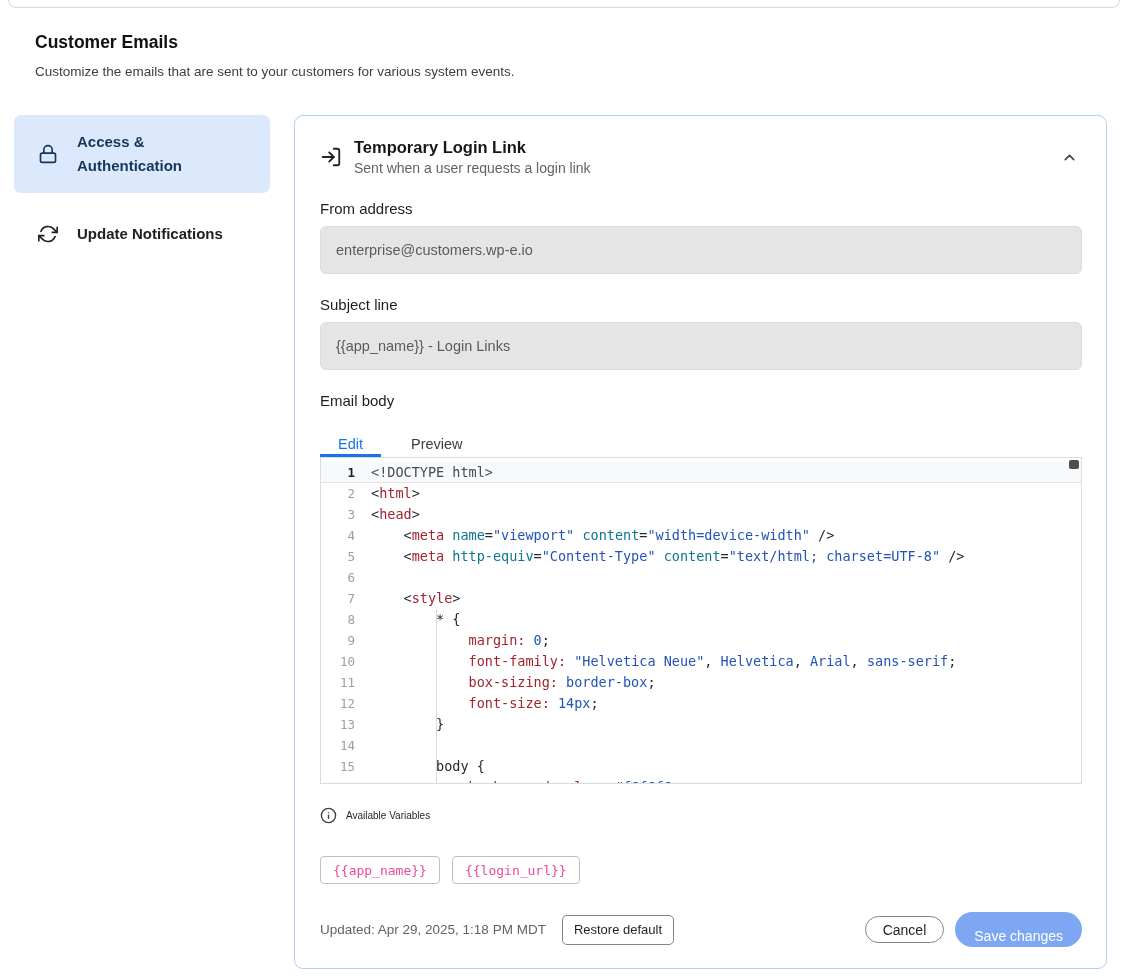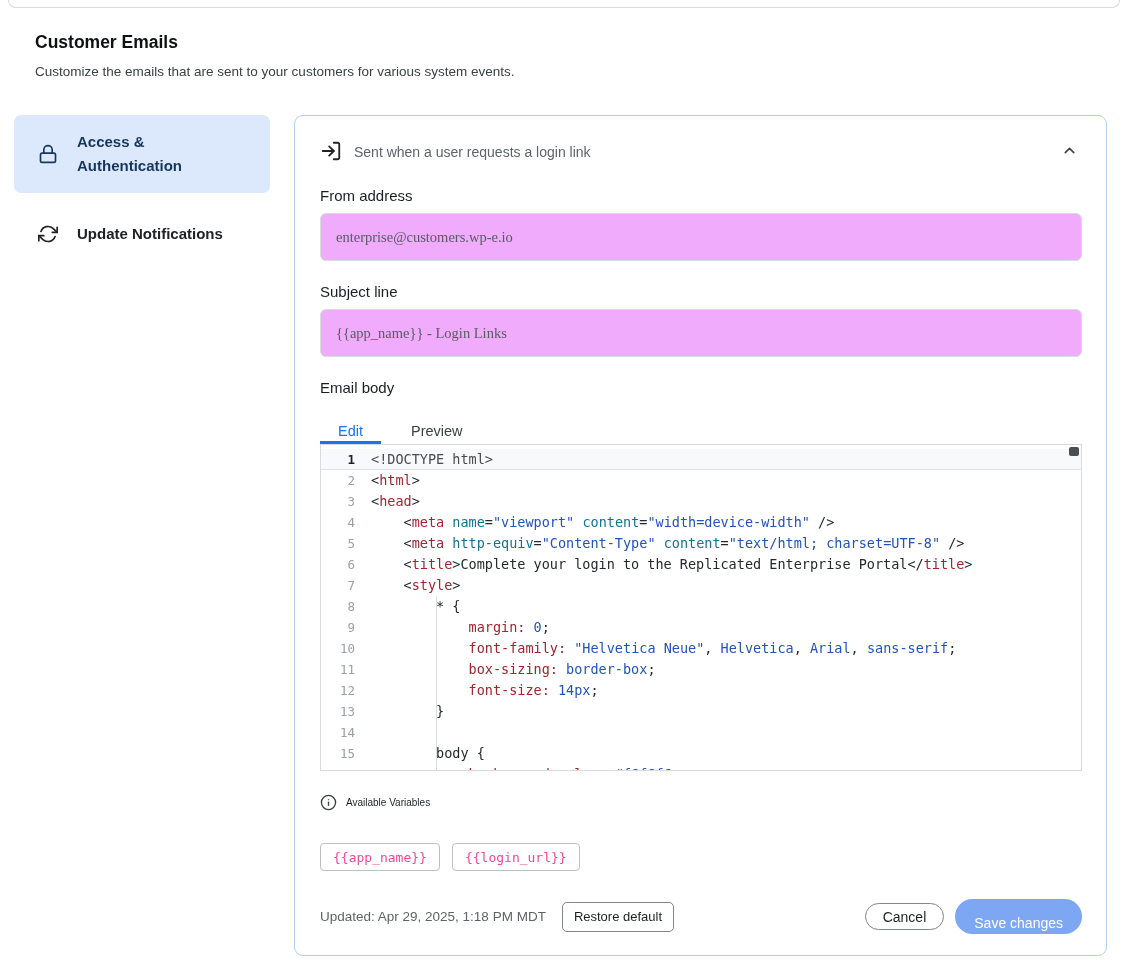--- a/index.html
+++ b/index.html
@@ -54,23 +54,23 @@
   .panel-title { margin:0; font-size:16.5px; font-weight:700; color:#14171a; }
   .panel-subtitle { margin:3px 0 0; font-size:14px; color:#5f6368; }
   .collapse-btn { margin-left:auto; background:none; border:none; padding:4px; cursor:pointer; color:#3c4043; display:flex; }
   .collapse-btn svg { width:17px; height:17px; }
 
   .field { margin-bottom:22px; }
   .field-label { display:block; font-size:15px; font-weight:500; color:#1b1f24; margin:0 0 9px; }
   .field-label.body-label { margin-bottom:16px; }
   .text-input {
     display:block; width:100%; height:48px;
-    border:1px solid #d8dbdf; border-radius:6px; background:#f0abfc;
+    border:1px solid #d8dbdf; border-radius:6px; background:#e5e5e5;
     padding:0 15px; font-size:14.5px; color:#575c61;
-    font-family:Liberation Serif, serif; outline:none;
+    font-family:Liberation Sans, sans-serif; outline:none;
   }
 
   .tabs { display:flex; gap:12px; }
   .tab { padding:11px 18px 5px; font-size:14.5px; color:#3c4043; cursor:pointer; }
   .tab.active {
     color:var(--accent,#1a73e8); font-weight:500;
     box-shadow: inset 0 -3px 0 var(--accent,#1a73e8);
   }
 
   
@@ -161,20 +161,21 @@
 
     <div class="panel-header">
       <span class="panel-icon">
         <svg viewBox="0 0 24 24" fill="none" stroke="currentColor" stroke-width="2" stroke-linecap="round" stroke-linejoin="round">
           <path d="M15 3h4a2 2 0 0 1 2 2v14a2 2 0 0 1-2 2h-4"></path>
           <polyline points="10 17 15 12 10 7"></polyline>
           <line x1="15" y1="12" x2="3" y2="12"></line>
         </svg>
       </span>
       <div>
+        <h2 class="panel-title">Temporary Login Link</h2>
         <p class="panel-subtitle">Sent when a user requests a login link</p>
       </div>
       <button class="collapse-btn">
         <span style="display:flex">
           <svg viewBox="0 0 24 24" fill="none" stroke="currentColor" stroke-width="2.2" stroke-linecap="round" stroke-linejoin="round">
             <polyline points="6 15 12 9 18 15"></polyline>
           </svg>
         </span>
       </button>
     </div>
@@ -195,21 +196,21 @@
         <div class="tab active">Edit</div>
         <div class="tab">Preview</div>
       </div>
       <div class="editor">
         <div id="editor-lines">
             <div class="code-line active"><span class="gutter">1</span><span class="code"><span class="tok-m">&lt;!DOCTYPE html&gt;</span></span></div>
             <div class="code-line"><span class="gutter">2</span><span class="code"><span class="tok-x">&lt;</span><span class="tok-t">html</span><span class="tok-x">&gt;</span></span></div>
             <div class="code-line"><span class="gutter">3</span><span class="code"><span class="tok-x">&lt;</span><span class="tok-t">head</span><span class="tok-x">&gt;</span></span></div>
             <div class="code-line"><span class="gutter">4</span><span class="code"><span class="tok-x">    &lt;</span><span class="tok-t">meta</span><span class="tok-x"> </span><span class="tok-a">name</span><span class="tok-x">=</span><span class="tok-s">"viewport"</span><span class="tok-x"> </span><span class="tok-a">content</span><span class="tok-x">=</span><span class="tok-s">"width=device-width"</span><span class="tok-x"> /&gt;</span></span></div>
             <div class="code-line"><span class="gutter">5</span><span class="code"><span class="tok-x">    &lt;</span><span class="tok-t">meta</span><span class="tok-x"> </span><span class="tok-a">http-equiv</span><span class="tok-x">=</span><span class="tok-s">"Content-Type"</span><span class="tok-x"> </span><span class="tok-a">content</span><span class="tok-x">=</span><span class="tok-s">"text/html; charset=UTF-8"</span><span class="tok-x"> /&gt;</span></span></div>
-            <div class="code-line"><span class="gutter">6</span><span class="code"><span class="tok-x">    &lt;</span><span class="tok-t">title</span><span class="tok-x">&gt;Complete your login to the Replicated Enterprise Portal&lt;/</span><span class="tok-t">title</span><span class="tok-x">&gt;</span></span></div>
+            <div class="code-line"><span class="gutter">6</span></div>
             <div class="code-line"><span class="gutter">7</span><span class="code"><span class="tok-x">    &lt;</span><span class="tok-t">style</span><span class="tok-x">&gt;</span></span></div>
             <div class="code-line"><span class="gutter">8</span><span class="code"><span class="tok-x">        * {</span></span></div>
             <div class="code-line"><span class="gutter">9</span><span class="code"><span class="tok-x">            </span><span class="tok-t">margin:</span><span class="tok-x"> </span><span class="tok-s">0</span><span class="tok-x">;</span></span></div>
             <div class="code-line"><span class="gutter">10</span><span class="code"><span class="tok-x">            </span><span class="tok-t">font-family:</span><span class="tok-x"> </span><span class="tok-s">"Helvetica Neue"</span><span class="tok-x">, </span><span class="tok-s">Helvetica</span><span class="tok-x">, </span><span class="tok-s">Arial</span><span class="tok-x">, </span><span class="tok-s">sans-serif</span><span class="tok-x">;</span></span></div>
             <div class="code-line"><span class="gutter">11</span><span class="code"><span class="tok-x">            </span><span class="tok-t">box-sizing:</span><span class="tok-x"> </span><span class="tok-s">border-box</span><span class="tok-x">;</span></span></div>
             <div class="code-line"><span class="gutter">12</span><span class="code"><span class="tok-x">            </span><span class="tok-t">font-size:</span><span class="tok-x"> </span><span class="tok-s">14px</span><span class="tok-x">;</span></span></div>
             <div class="code-line"><span class="gutter">13</span><span class="code"><span class="tok-x">        }</span></span></div>
             <div class="code-line"><span class="gutter">14</span><span class="code"><span class="tok-x"></span></span></div>
             <div class="code-line"><span class="gutter">15</span><span class="code"><span class="tok-x">        body {</span></span></div>
             <div class="code-line"><span class="gutter">16</span><span class="code"><span class="tok-x">            </span><span class="tok-t">background-color:</span><span class="tok-x"> </span><span class="tok-s">#f6f6f6</span><span class="tok-x">;</span></span></div>

